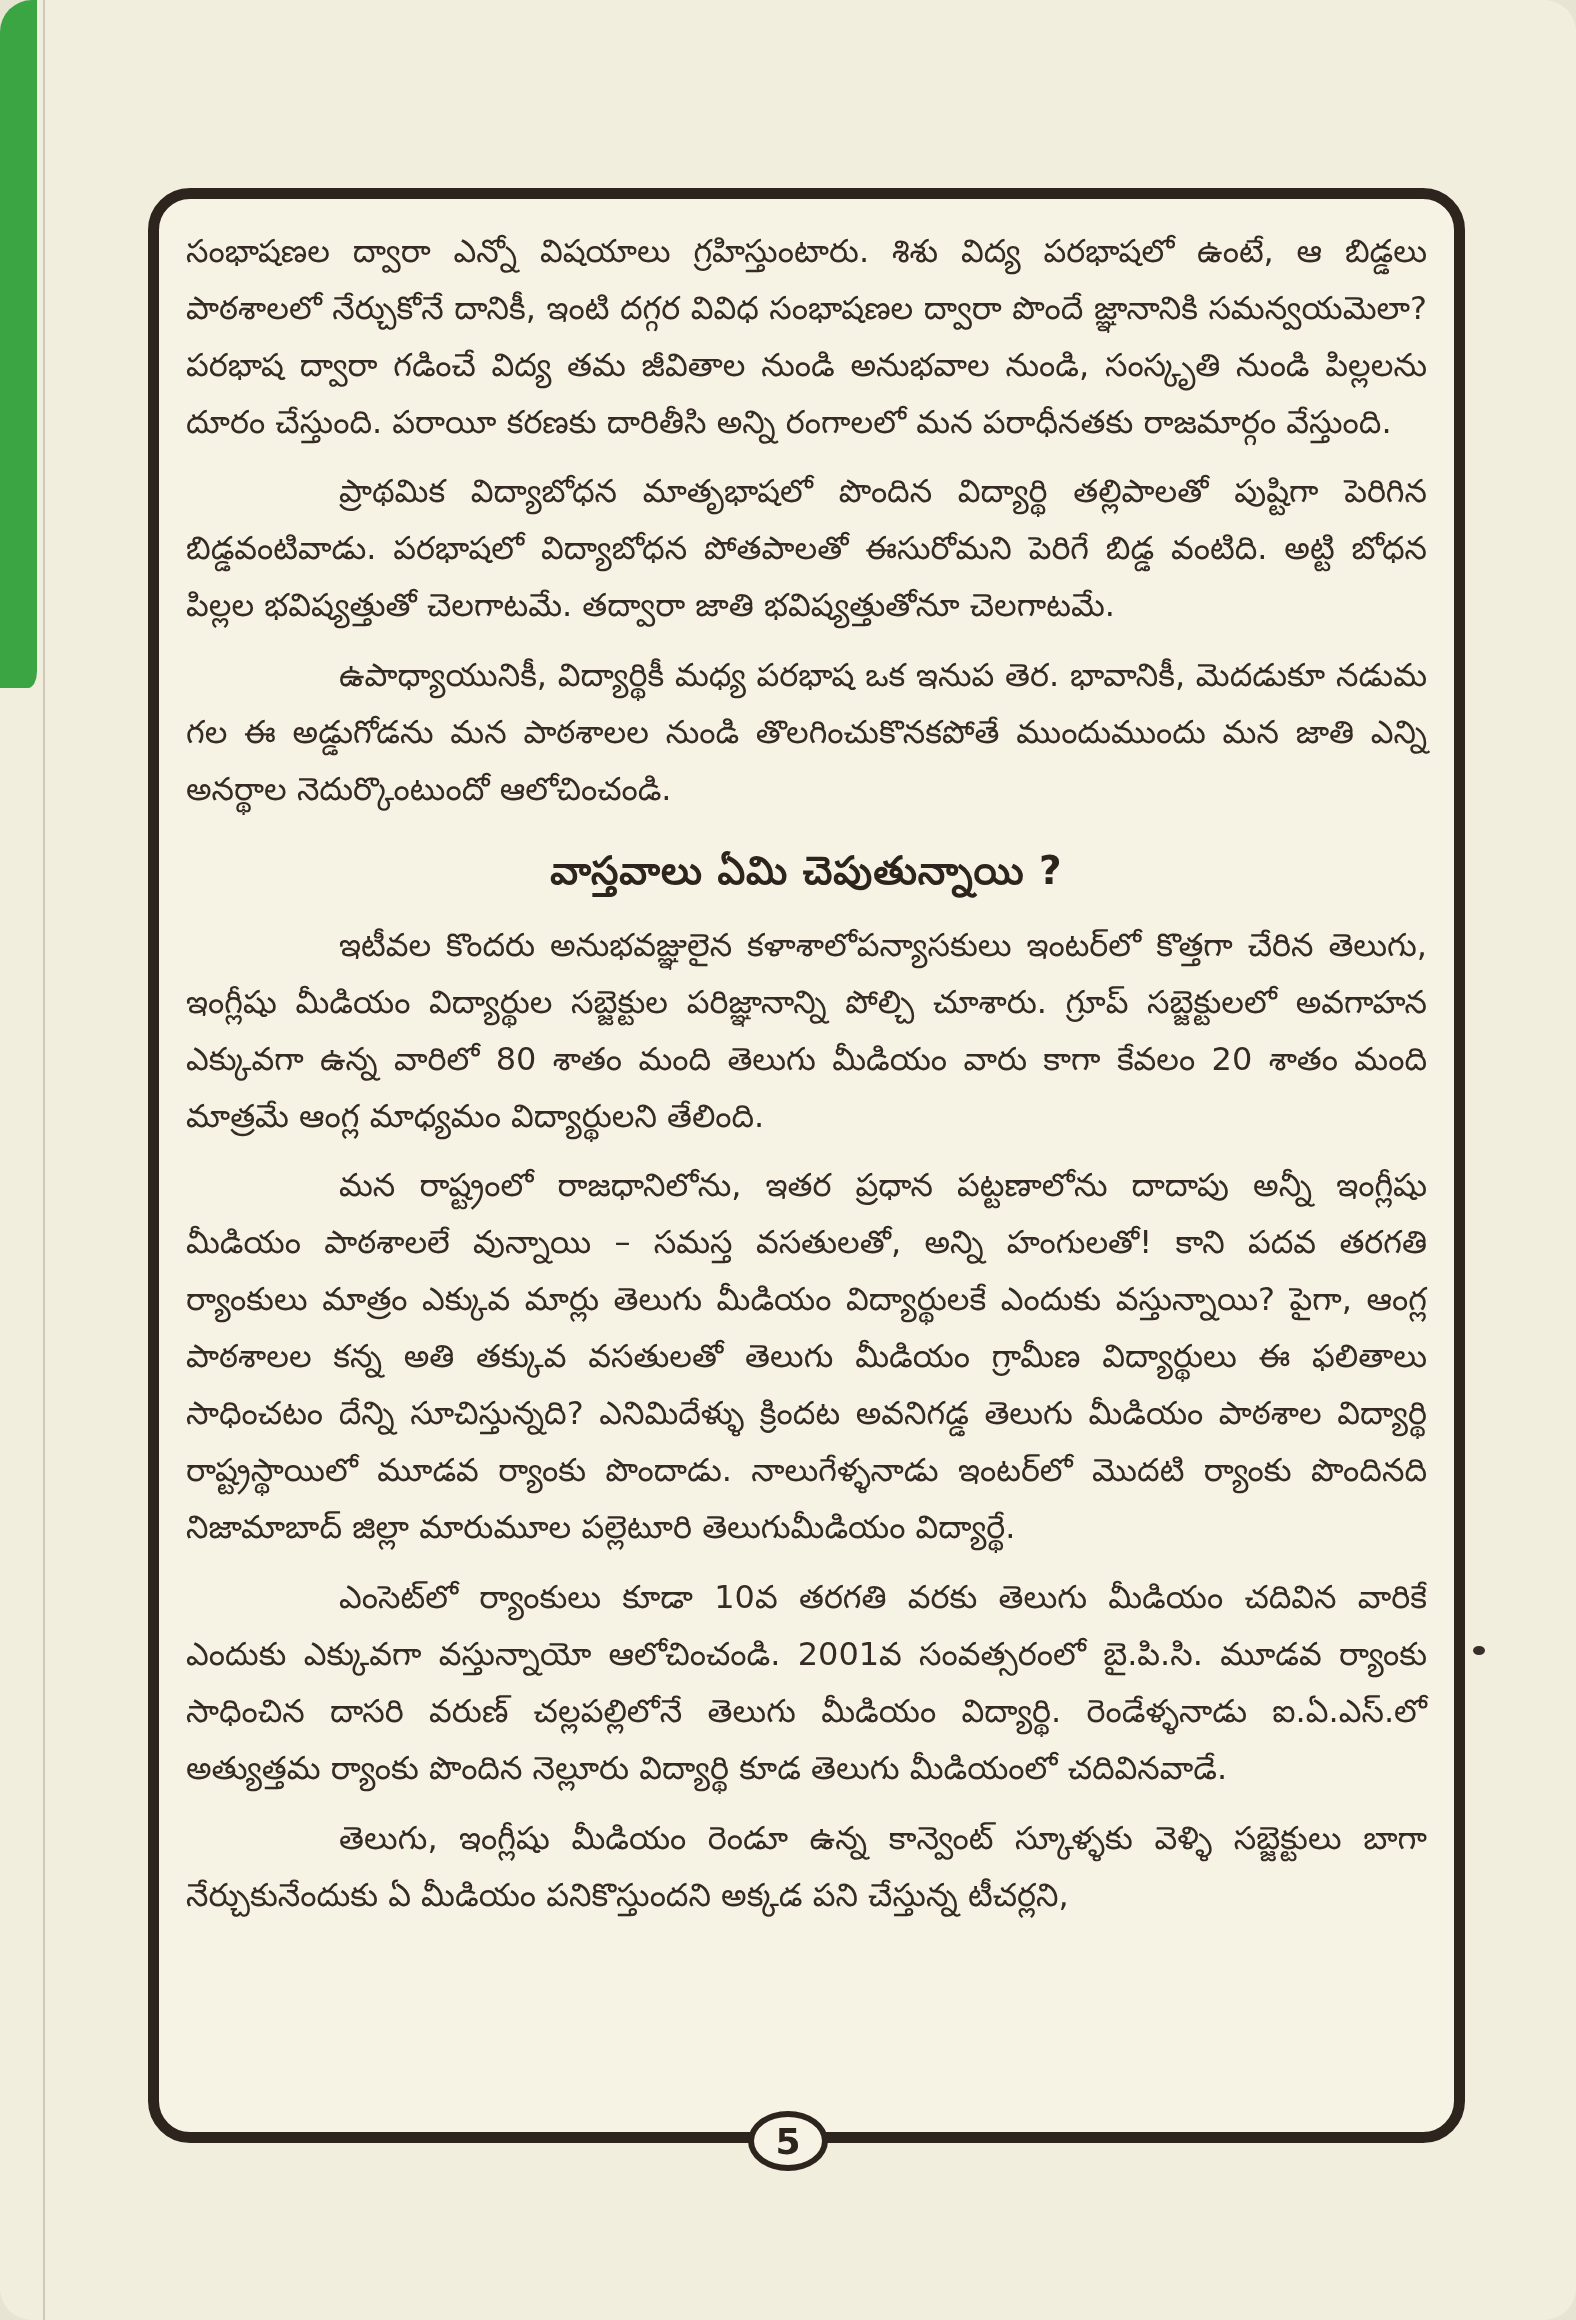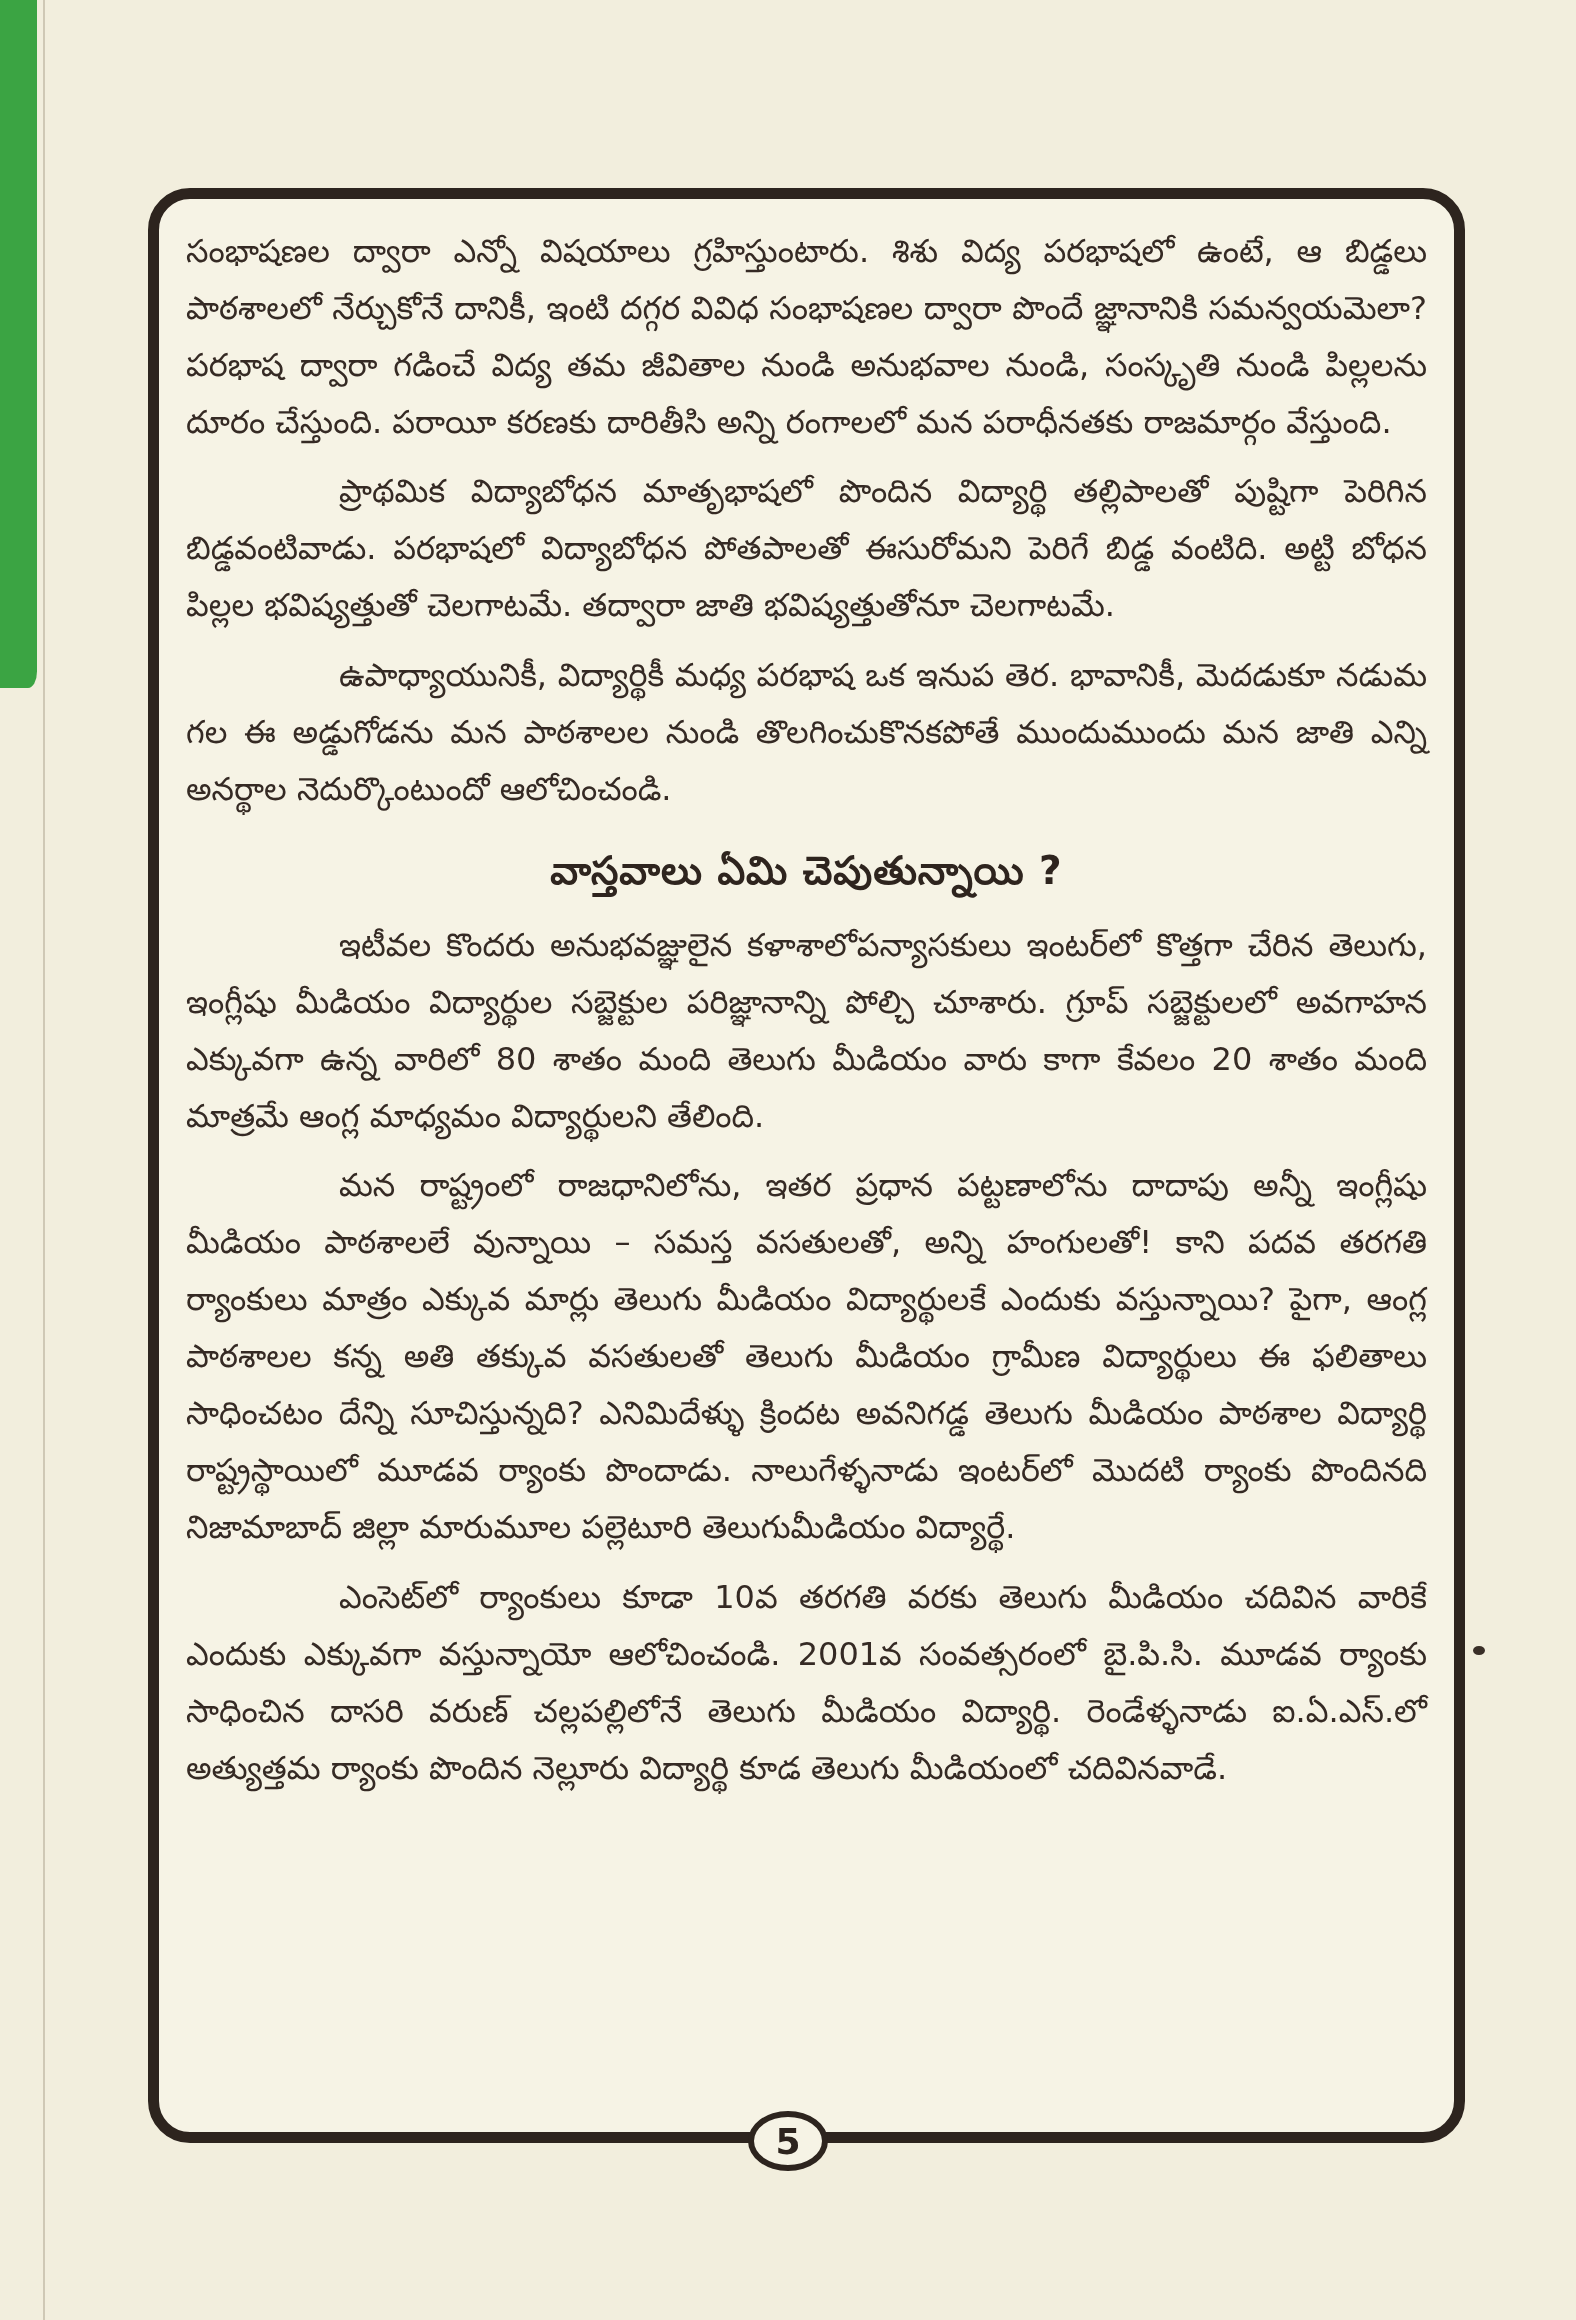--- a/index.html
+++ b/index.html
@@ -6,20 +6,21 @@
   body {
     font-family: "DejaVu Sans", "Liberation Sans", sans-serif;
     background: #e8e4d4;
   }
   .page {
     position: relative;
     width: 1576px;
     height: 2320px;
     background: #f2eedd;
     overflow: hidden;
+    border-radius: 32px;
   }
   
   .green-strip {
     position: absolute;
     left: 0; top: 0;
     width: 37px; height: 688px;
     background: #3ba443;
     border-bottom-right-radius: 9px 16.4px;
   }
   
@@ -104,20 +105,21 @@
       <p class="indent">ఉపాధ్యాయునికీ, విద్యార్థికీ మధ్య పరభాష ఒక ఇనుప తెర. భావానికీ, మెదడుకూ నడుమ గల ఈ అడ్డుగోడను మన పాఠశాలల నుండి తొలగించుకొనకపోతే ముందుముందు మన జాతి ఎన్ని అనర్థాల నెదుర్కొంటుందో ఆలోచించండి.</p>
 
       <h2 class="doc-heading">వాస్తవాలు ఏమి చెపుతున్నాయి ?</h2>
 
       <p class="indent">ఇటీవల కొందరు అనుభవజ్ఞులైన కళాశాలోపన్యాసకులు ఇంటర్‌లో కొత్తగా చేరిన తెలుగు, ఇంగ్లీషు మీడియం విద్యార్థుల సబ్జెక్టుల పరిజ్ఞానాన్ని పోల్చి చూశారు. గ్రూప్ సబ్జెక్టులలో అవగాహన ఎక్కువగా ఉన్న వారిలో 80 శాతం మంది తెలుగు మీడియం వారు కాగా కేవలం 20 శాతం మంది మాత్రమే ఆంగ్ల మాధ్యమం విద్యార్థులని తేలింది.</p>
 
       <p class="indent">మన రాష్ట్రంలో రాజధానిలోను, ఇతర ప్రధాన పట్టణాలోను దాదాపు అన్నీ ఇంగ్లీషు మీడియం పాఠశాలలే వున్నాయి – సమస్త వసతులతో, అన్ని హంగులతో! కాని పదవ తరగతి ర్యాంకులు మాత్రం ఎక్కువ మార్లు తెలుగు మీడియం విద్యార్థులకే ఎందుకు వస్తున్నాయి? పైగా, ఆంగ్ల పాఠశాలల కన్న అతి తక్కువ వసతులతో తెలుగు మీడియం గ్రామీణ విద్యార్థులు ఈ ఫలితాలు సాధించటం దేన్ని సూచిస్తున్నది? ఎనిమిదేళ్ళు క్రిందట అవనిగడ్డ తెలుగు మీడియం పాఠశాల విద్యార్థి రాష్ట్రస్థాయిలో మూడవ ర్యాంకు పొందాడు. నాలుగేళ్ళనాడు ఇంటర్‌లో మొదటి ర్యాంకు పొందినది నిజామాబాద్ జిల్లా మారుమూల పల్లెటూరి తెలుగుమీడియం విద్యార్థే.</p>
 
       <p class="indent">ఎంసెట్‌లో ర్యాంకులు కూడా 10వ తరగతి వరకు తెలుగు మీడియం చదివిన వారికే ఎందుకు ఎక్కువగా వస్తున్నాయో ఆలోచించండి. 2001వ సంవత్సరంలో బై.పి.సి. మూడవ ర్యాంకు సాధించిన దాసరి వరుణ్ చల్లపల్లిలోనే తెలుగు మీడియం విద్యార్థి. రెండేళ్ళనాడు ఐ.ఏ.ఎస్.లో అత్యుత్తమ ర్యాంకు పొందిన నెల్లూరు విద్యార్థి కూడ తెలుగు మీడియంలో చదివినవాడే.</p>
 
+      <p class="indent">తెలుగు, ఇంగ్లీషు మీడియం రెండూ ఉన్న కాన్వెంట్ స్కూళ్ళకు వెళ్ళి సబ్జెక్టులు బాగా నేర్చుకునేందుకు ఏ మీడియం పనికొస్తుందని అక్కడ పని చేస్తున్న టీచర్లని,</p>
 
     </div>
   </div>
 
   <div class="ink-speck"></div>
 
   <div class="page-number-badge">
     <span>5</span>
   </div>
 

